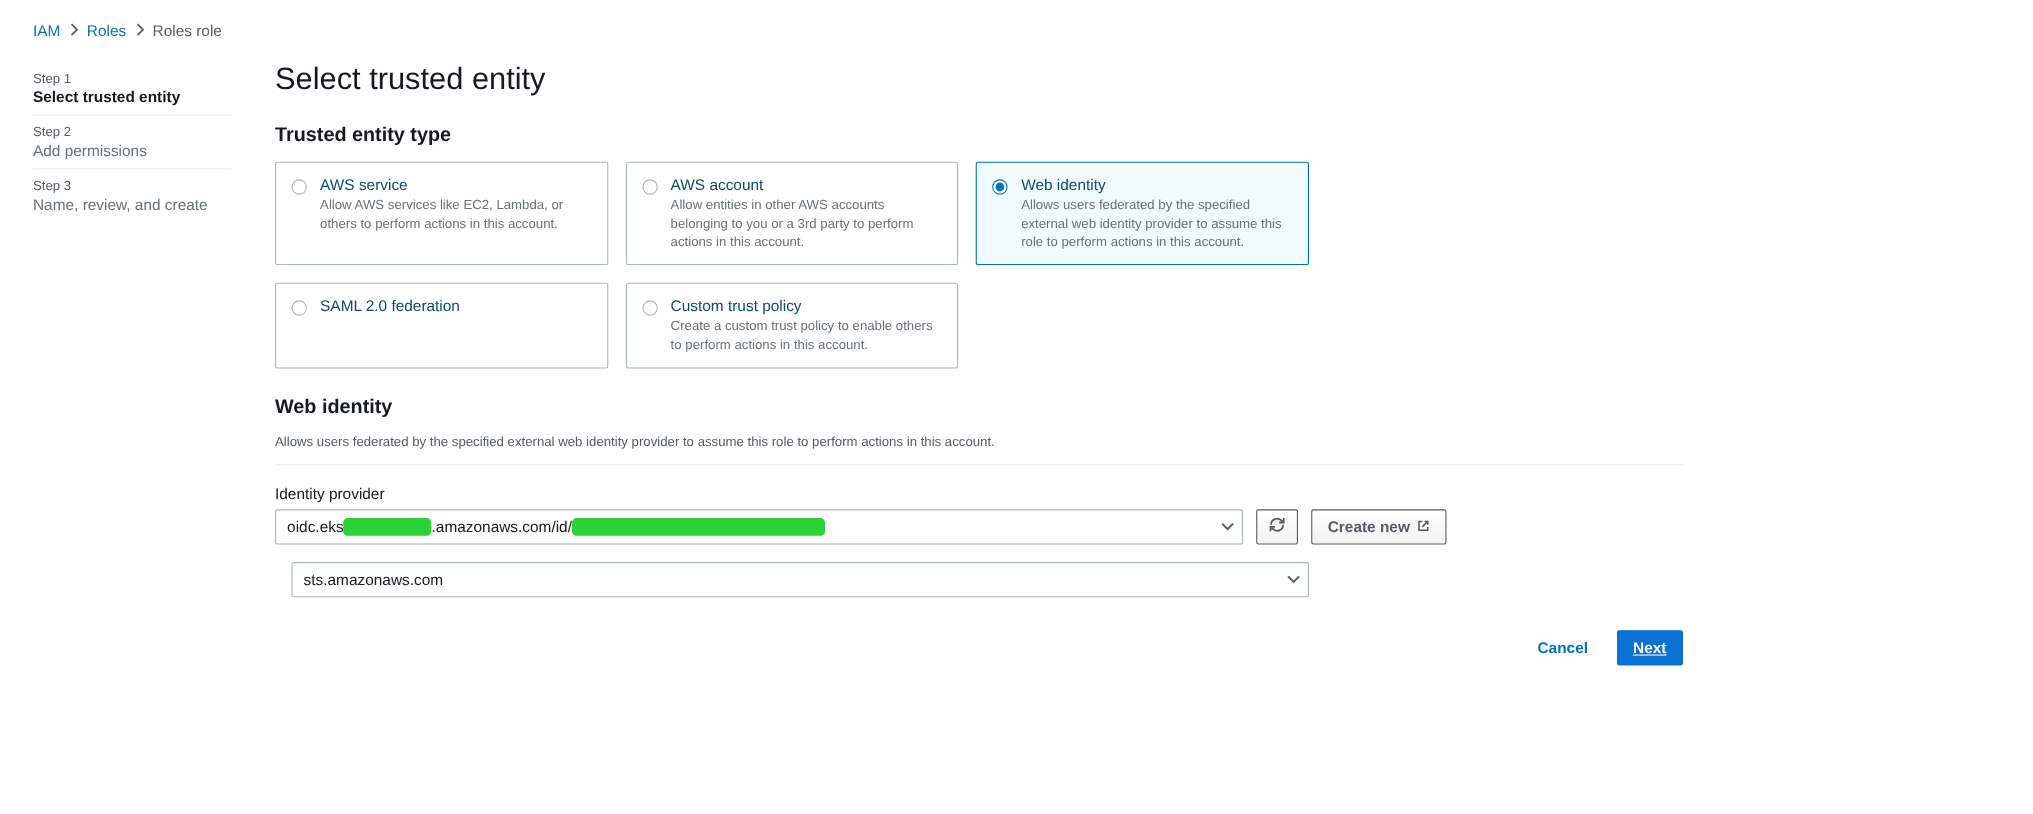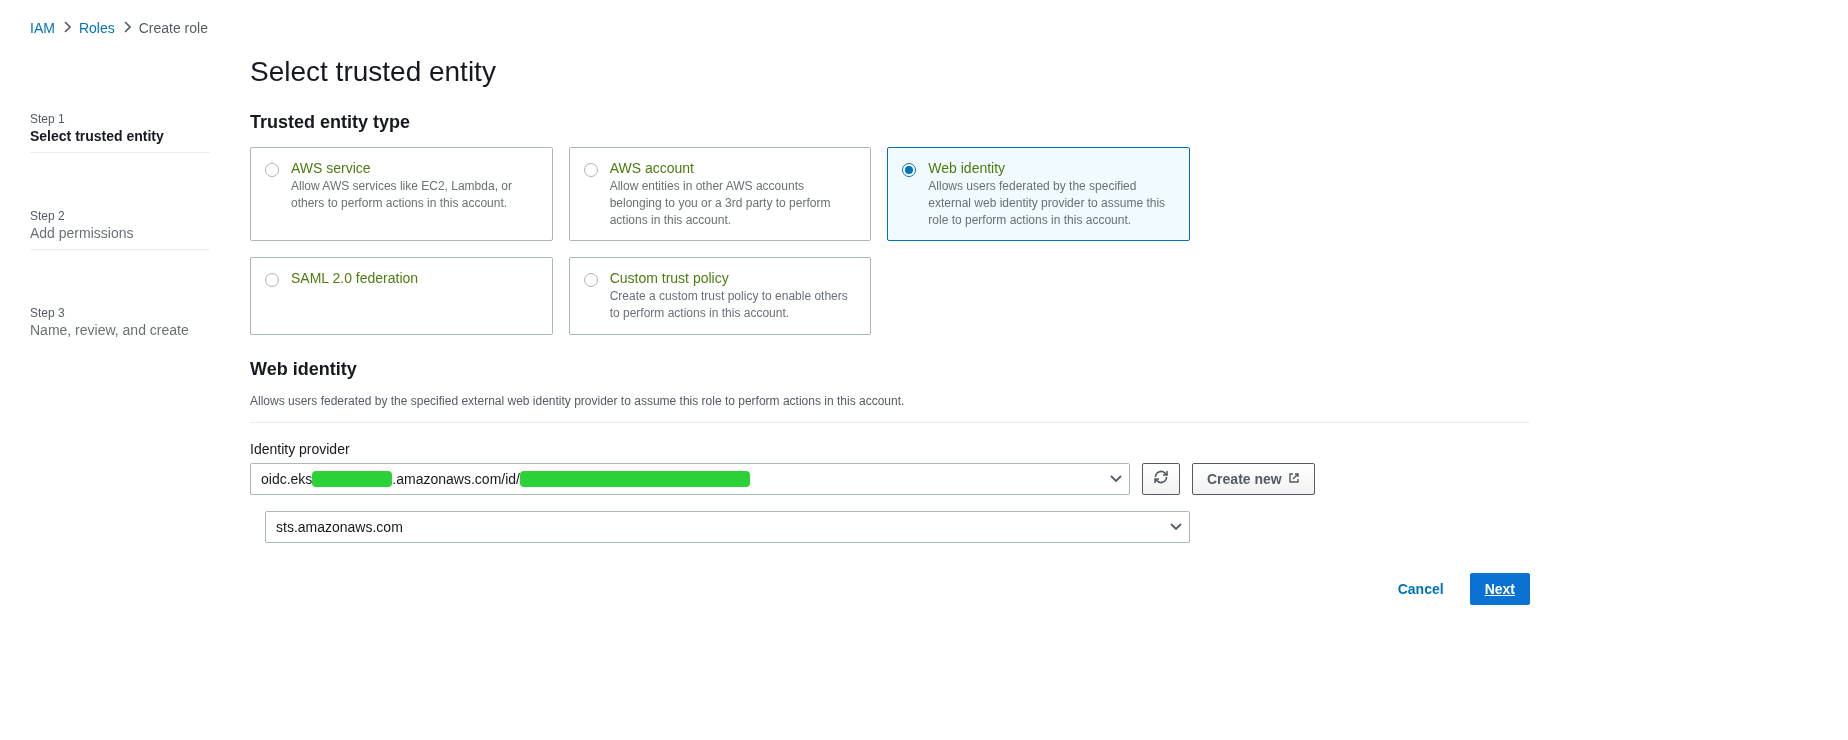--- a/index.html
+++ b/index.html
@@ -9,21 +9,21 @@
     color: #16191f;
     font-size: 14px;
     padding: 20px 30px;
   }
   .breadcrumb { display: flex; align-items: center; gap: 8px; font-size: 14px; margin-bottom: 20px; }
   .breadcrumb a { color: #0073bb; text-decoration: none; }
   .breadcrumb .sep { color: #545b64; }
   .breadcrumb .current { color: #545b64; }
   .layout { display: flex; gap: 40px; }
   .sidebar { width: 180px; flex-shrink: 0; }
-  .step { padding: 8px 0; border-bottom: 1px solid #eaeded; margin-top: 48px; }
+  .step { padding: 8px 0; border-bottom: 1px solid #eaeded; }
   .step:last-child { border-bottom: none; }
   .step-num { font-size: 12px; color: #545b64; }
   .step-title { font-size: 14px; color: #687078; margin-top: 2px; }
   .step.active .step-title { color: #16191f; font-weight: 700; }
   .main { flex: 1; max-width: 1280px; }
   h1 { font-size: 28px; font-weight: 400; color: #16191f; margin-bottom: 24px; }
   h2 { font-size: 18px; font-weight: 700; color: #16191f; margin-bottom: 14px; }
   .cards { display: grid; grid-template-columns: repeat(3, 1fr); gap: 16px; margin-bottom: 24px; max-width: 940px;}
   .card {
     border: 1px solid #aab7b8;
@@ -52,21 +52,21 @@
   }
   .card.selected .radio::after {
     content: "";
     position: absolute;
     width: 8px; height: 8px;
     background: #0073bb;
     border-radius: 50%;
     top: 2px; left: 2px;
   }
   .card-body { flex: 1; }
-  .card-title { font-size: 14px; color: #4d7c0f; margin-bottom: 2px; }
+  .card-title { font-size: 14px; color: #0c4a6e; margin-bottom: 2px; }
   .card-desc { font-size: 12px; color: #687078; line-height: 1.4; }
   .section-sub { font-size: 12px; color: #545b64; margin-top: 4px; margin-bottom: 14px; }
   hr.divider { border: none; border-top: 1px solid #eaeded; margin: 14px 0 18px 0; }
   .field { margin-bottom: 16px; }
   .field-label { font-size: 14px; color: #16191f; margin-bottom: 6px; display: block; }
   .idp-row { display: flex; gap: 12px; align-items: center; }
   .select-wrap {
     position: relative;
     flex: 1;
     max-width: 880px;
@@ -142,21 +142,21 @@
     <svg width="8" height="12" viewBox="0 0 8 12">
         <path d="M2 1l5 5-5 5" stroke="#545b64" stroke-width="1.6" fill="none"></path>
       </svg>
   </span>
   <a href="#">Roles</a>
   <span class="sep">
     <svg width="8" height="12" viewBox="0 0 8 12">
         <path d="M2 1l5 5-5 5" stroke="#545b64" stroke-width="1.6" fill="none"></path>
       </svg>
   </span>
-  <span class="current">Create role</span>
+  <span class="current">Roles role</span>
 </nav>
 
 <div class="layout">
   <aside class="sidebar">
     <div class="step active">
       <div class="step-num">Step 1</div>
       <div class="step-title">Select trusted entity</div>
     </div>
     <div class="step">
       <div class="step-num">Step 2</div>

